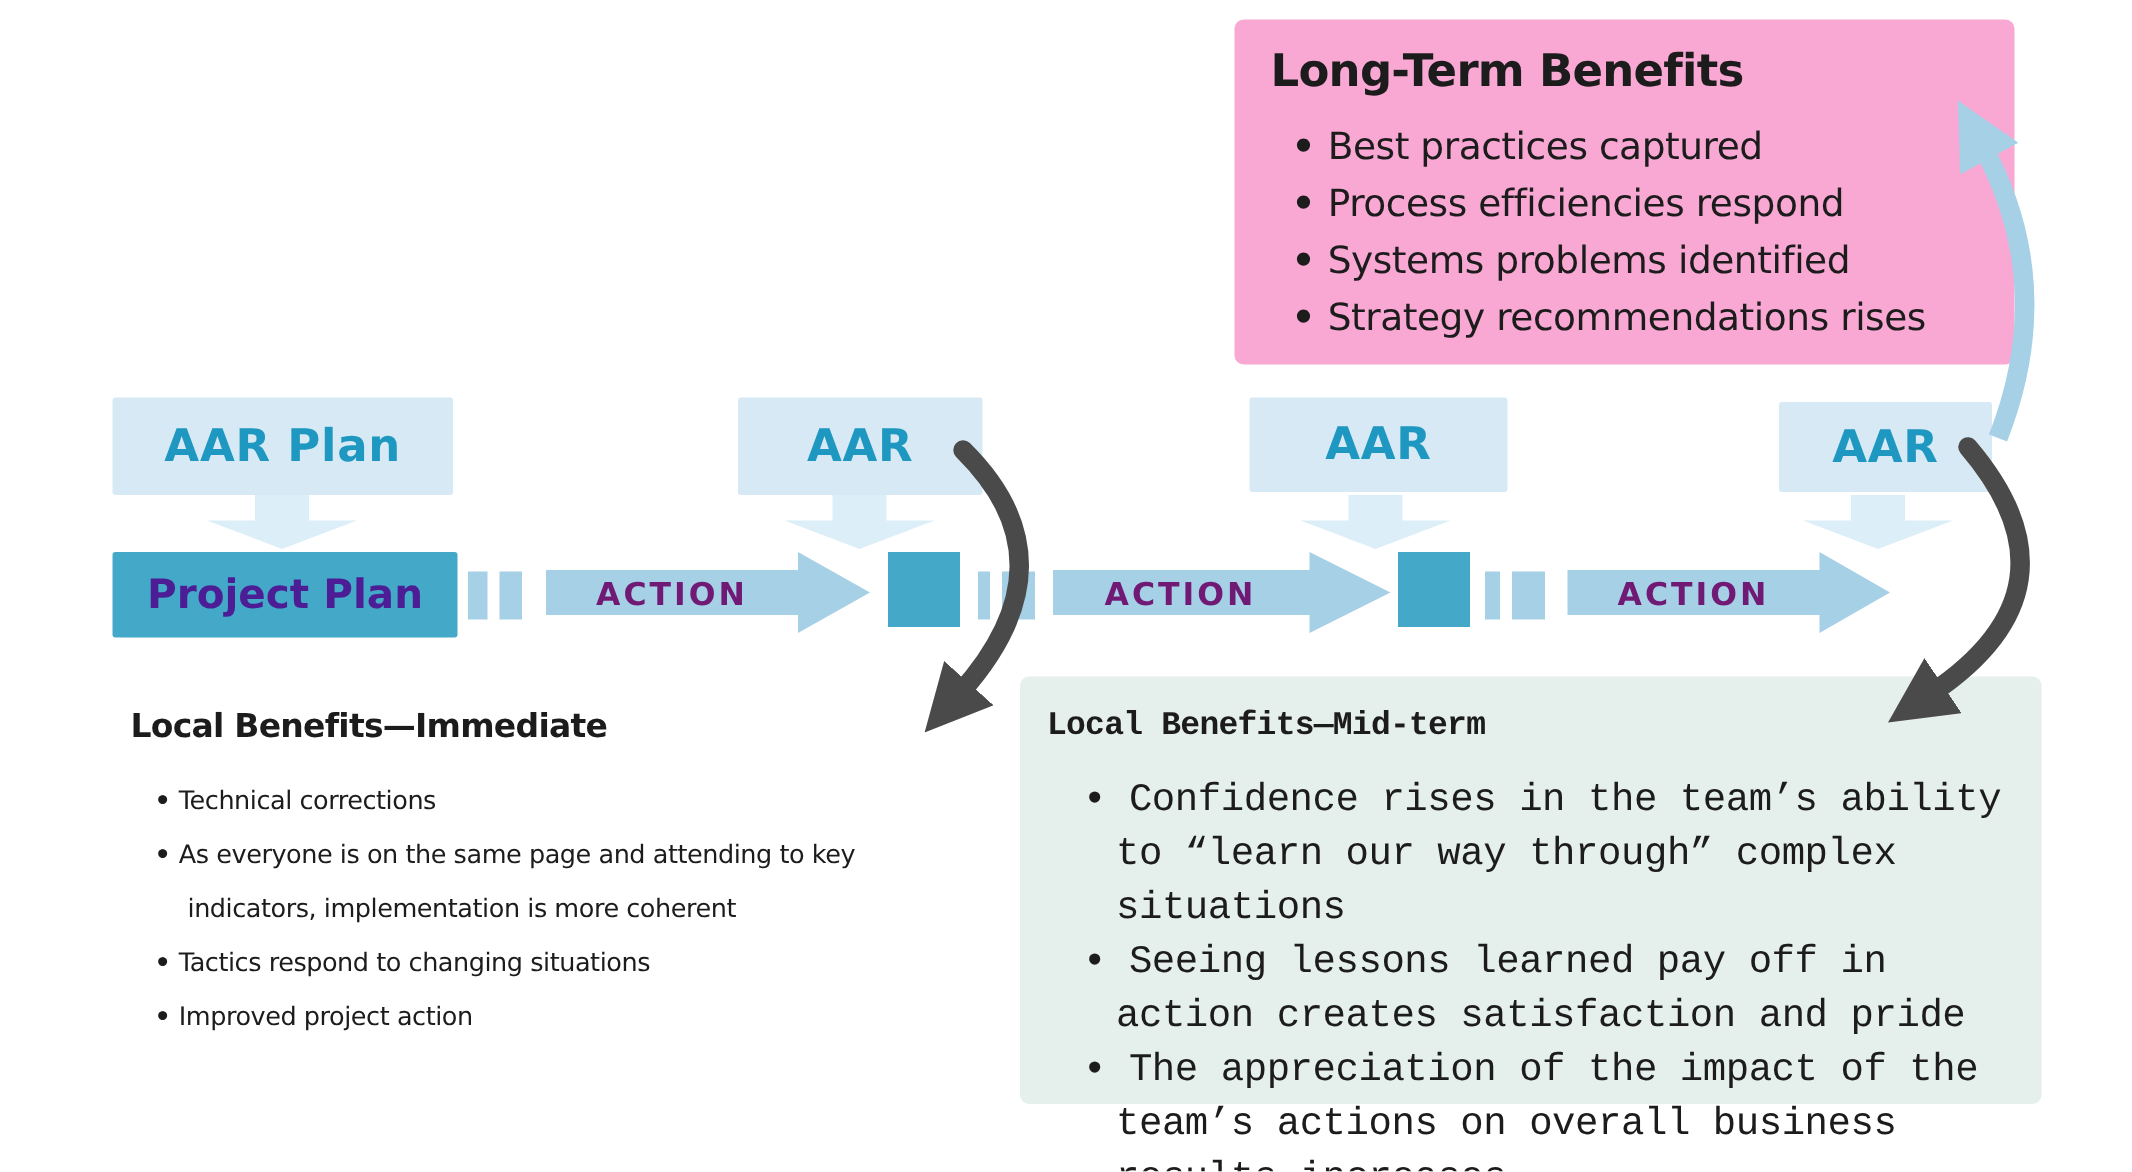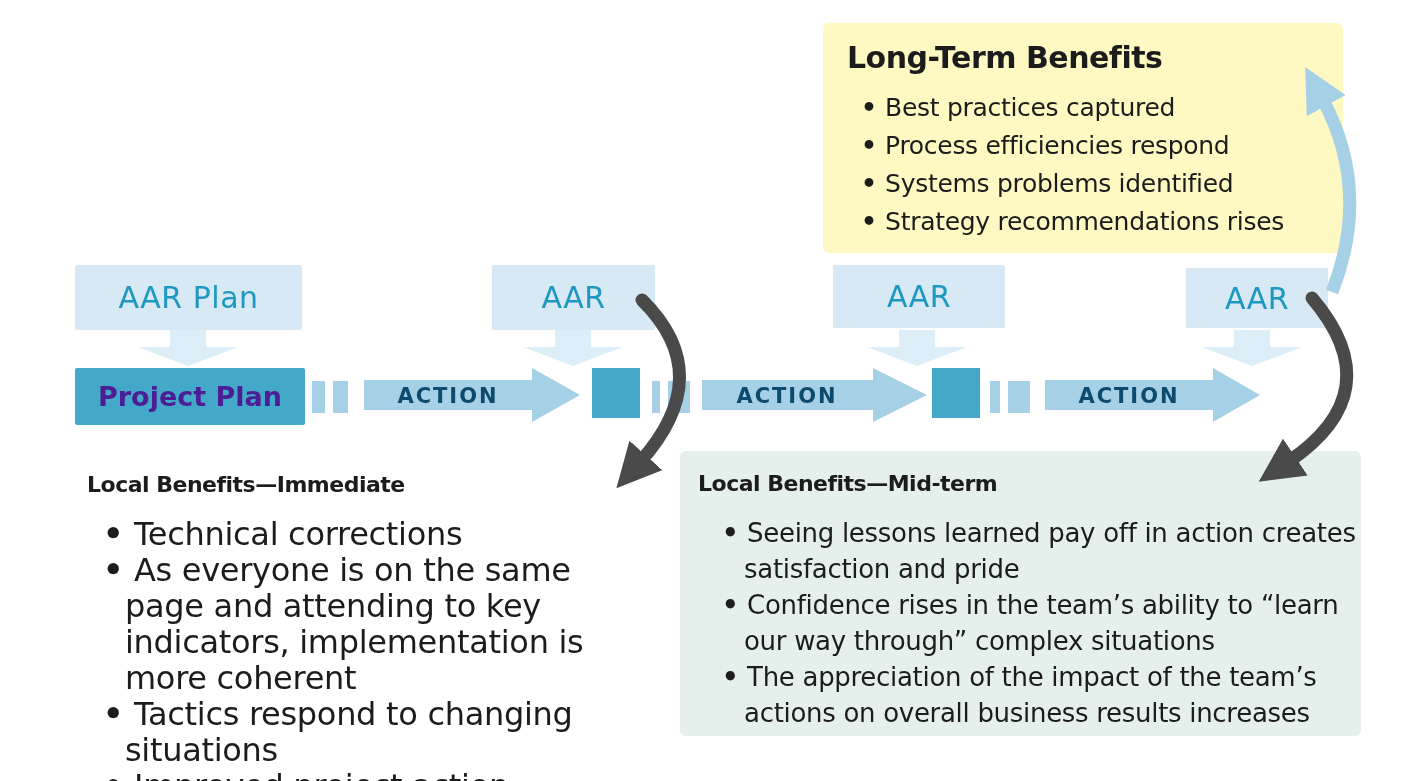--- a/index.html
+++ b/index.html
@@ -10,62 +10,62 @@
     overflow:hidden;
     font-family:"DejaVu Sans", sans-serif;
     color:#1c1c1c;
   }
   .layer-boxes{position:absolute;inset:0;z-index:1;}
   .arrows-svg{position:absolute;left:0;top:0;z-index:2;pointer-events:none;}
   .layer-labels{position:absolute;inset:0;z-index:3;pointer-events:none;}
 
   
   .benefit-box{position:absolute;border-radius:6px;}
-  .box-longterm{left:823px;top:23px;width:520px;height:230px;background:#fef9c3;padding:16px 16px 0 24px;box-sizing:border-box;}
-  .box-midterm{left:680px;top:451px;width:681px;height:285px;background:#e5efec;padding:14px 0 0 18px;box-sizing:border-box;}
+  .box-longterm{left:823px;top:13px;width:520px;height:230px;background:#f9a8d4;padding:16px 16px 0 24px;box-sizing:border-box;}
+  .box-midterm{left:680px;top:451px;width:681px;height:285px;background:#e5efec;padding:14px 0 0 18px;box-sizing:border-box;font-family:Liberation Mono, monospace;}
   .sec-immediate{position:absolute;left:87px;top:466px;width:560px;}
 
   .benefit-title{font-size:30px;font-weight:700;letter-spacing:-0.5px;line-height:38px;}
   .sec-immediate .benefit-title,.box-midterm .benefit-title{font-size:22px;}
   ul.bullets{margin:12px 0 0 0;padding:0 0 0 14px;list-style:none;}
   ul.bullets li{
     font-size:25px;line-height:37px;font-weight:400;
     padding-left:22px;text-indent:-22px;letter-spacing:-0.3px;
   }
   ul.bullets li::before{content:"\2022\00a0";font-weight:700;}
   .box-longterm ul.bullets li{line-height:38px;}
   .sec-immediate ul.bullets{padding-left:16px;width:520px;}
-  .sec-immediate ul.bullets li{font-size:32px;line-height:36px;}
+  .sec-immediate ul.bullets li{font-size:17px;line-height:36px;}
   .box-midterm ul.bullets{padding-left:24px;}
   .box-midterm ul.bullets li{font-size:26px;line-height:36px;}
 
   
   .aar-box{
     position:absolute;background:#d6e9f4;border-radius:2px;
     display:flex;align-items:center;justify-content:center;
-    color:#1e98c0;font-weight:400;font-size:30px;letter-spacing:0.5px;
+    color:#1e98c0;font-weight:700;font-size:30px;letter-spacing:0.5px;
   }
   .aar-plan{left:75px;top:265px;width:227px;height:65px;}
   .aar-2{left:492px;top:265px;width:163px;height:65px;}
   .aar-3{left:833px;top:265px;width:172px;height:63px;}
   .aar-4{left:1186px;top:268px;width:142px;height:60px;}
 
   .project-plan{
     position:absolute;left:75px;top:368px;width:230px;height:57px;
     background:#44a9c9;border-radius:2px;
     display:flex;align-items:center;justify-content:center;
     color:#4c1d95;font-weight:700;font-size:27px;
   }
   .tl-square{position:absolute;width:48px;height:50px;top:368px;background:#44a9c9;}
   .sq-1{left:592px;}
   .sq-2{left:932px;}
 
   .action-label{
     position:absolute;transform:translate(-50%,-50%);
-    font-size:21px;font-weight:700;letter-spacing:2px;color:#0c4a6e;
+    font-size:21px;font-weight:700;letter-spacing:2px;color:#701a75;
   }
 </style>
 </head>
 <body>
 
 <div id="canvas">
 
   <div class="layer-boxes">
 
     <div class="benefit-box box-longterm">
@@ -84,22 +84,22 @@
         <li>Technical corrections</li>
         <li>As everyone is on the same page and attending to key indicators, implementation is more coherent</li>
         <li>Tactics respond to changing situations</li>
         <li>Improved project action</li>
       </ul>
     </div>
 
     <div class="benefit-box box-midterm">
       <div class="benefit-title">Local Benefits—Mid-term</div>
       <ul class="bullets">
+        <li>Confidence rises in the team’s ability to “learn our way through” complex situations</li>
         <li>Seeing lessons learned pay off in action creates satisfaction and pride</li>
-        <li>Confidence rises in the team’s ability to “learn our way through” complex situations</li>
         <li>The appreciation of the impact of the team’s actions on overall business results increases</li>
       </ul>
     </div>
 
     <div class="aar-box aar-plan">
       <span>AAR Plan</span>
     </div>
     <div class="aar-box aar-2">
       <span>AAR</span>
     </div>

